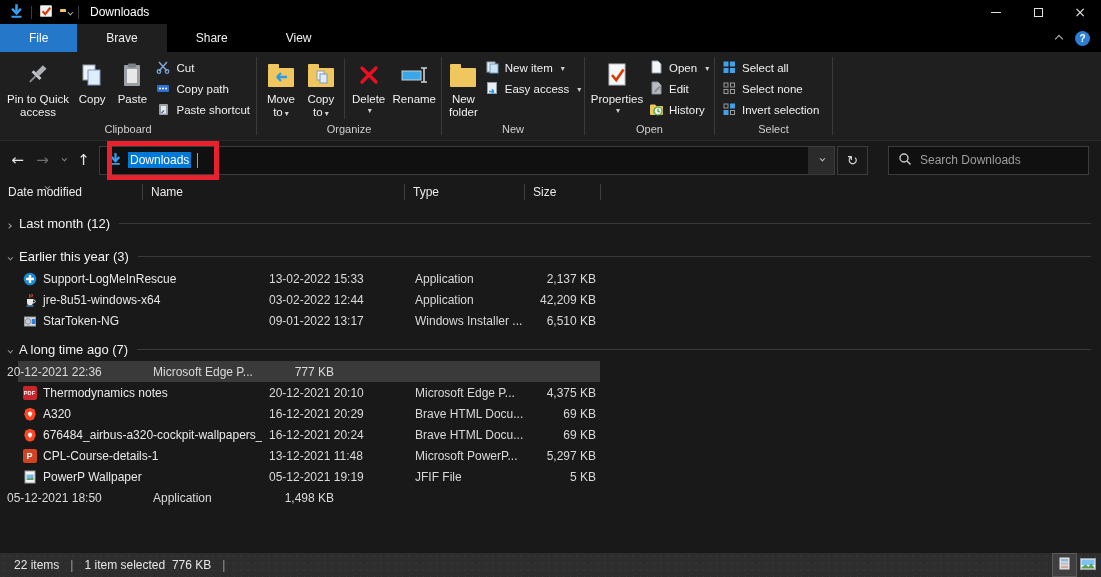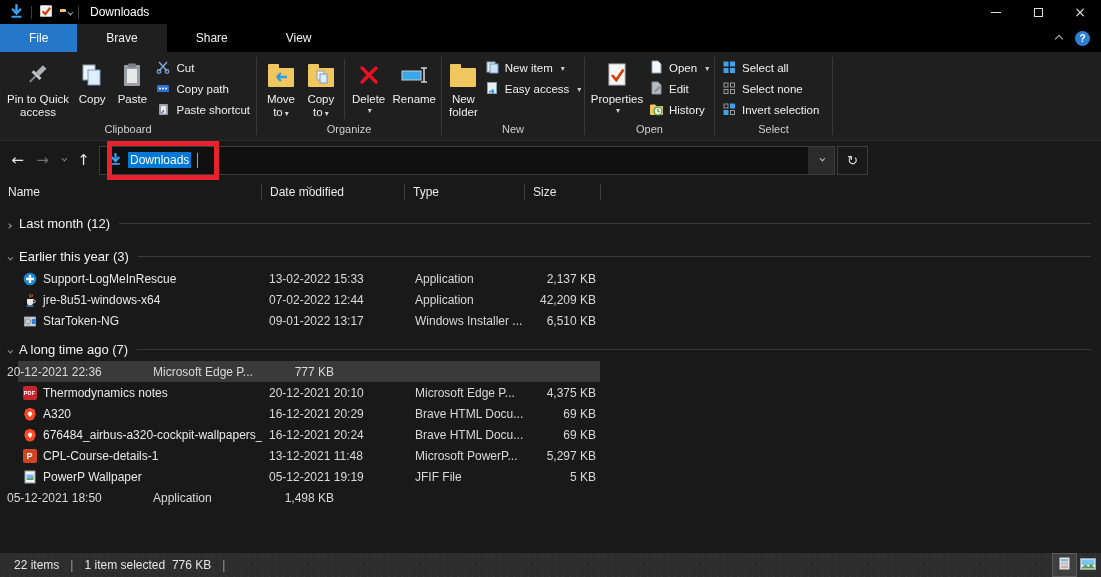--- a/index.html
+++ b/index.html
@@ -415,31 +415,40 @@
           </svg>
       </span>
       <span class="addr-sel">Downloads</span>
       <span class="addr-caret"></span>
     </div>
     <div class="addr-drop">
         <span class="chev down sm" style="border-color:#c9c9c9"></span>
       </div>
   </div>
   <div class="refresh-btn glyph">↻</div>
+  <div class="search-box">
+    <span>
+      <svg width="14" height="14" viewBox="0 0 14 14">
+          <circle cx="6" cy="6" r="4" fill="none" stroke="#c9c9c9" stroke-width="1.4"></circle>
+          <path d="M9 9l3.5 3.5" stroke="#c9c9c9" stroke-width="1.4"></path>
+        </svg>
+    </span>
+    <input type="text" placeholder="Search Downloads" style="">
+  </div>
 </div>
 
 <div class="red-annot"></div>
 
 <div class="main">
   <div class="colheaders">
-    <div class="col c1">Name</div>
     <div class="col c2">
         <span class="sort-chev"><span class="chev down sm" style="border-color:#9a9a9a"></span></span>
         <span>Date modified</span>
       </div>
+    <div class="col c1">Name</div>
     <div class="col c3">Type</div>
     <div class="col c4">Size</div>
   </div>
 
   <div class="list">
 
     <div class="group-row">
       <span class="gchev"><span class="chev right sm" style="border-color:#9a9a9a"></span></span>
       <span>Last month (12)</span>
       <span class="group-line"></span>
@@ -470,21 +479,21 @@
           <span class="ficon">
             <svg width="14" height="14" viewBox="0 0 14 14">
               <path d="M4 6h6v3.5a3 3 0 0 1-6 0Z" fill="#e8e8e8"></path>
               <path d="M10 6.8q2.3.2 2.3 1.6T10 10" fill="none" stroke="#e8e8e8" stroke-width="1"></path>
               <path d="M6.3 1.5q1.8 1.5 0 3M8.6 1.2q1.4 1.2 0 2.6" stroke="#e25a2b" stroke-width="1.1" fill="none"></path>
               <path d="M3.5 13h7" stroke="#4a90d9" stroke-width="1.3"></path>
             </svg>
           </span>
           <span>jre-8u51-windows-x64</span>
         </span>
-      <span class="cell-date">07-02-2022 12:44</span>
+      <span class="cell-date">03-02-2022 12:44</span>
       <span class="cell-type">Application</span>
       <span class="cell-size">42,209 KB</span>
     </div>
     <div class="file-row">
       <span class="cell-name">
           <span class="ficon">
             <svg width="14" height="14" viewBox="0 0 14 14">
               <rect x="1.5" y="3" width="11" height="9" fill="#d8dde2" stroke="#9aa0a6"></rect>
               <circle cx="5" cy="7.5" r="2.8" fill="#c8cdd2" stroke="#8a9096"></circle>
               <rect x="8.8" y="5" width="3.6" height="5" fill="#2e7cd6"></rect>

